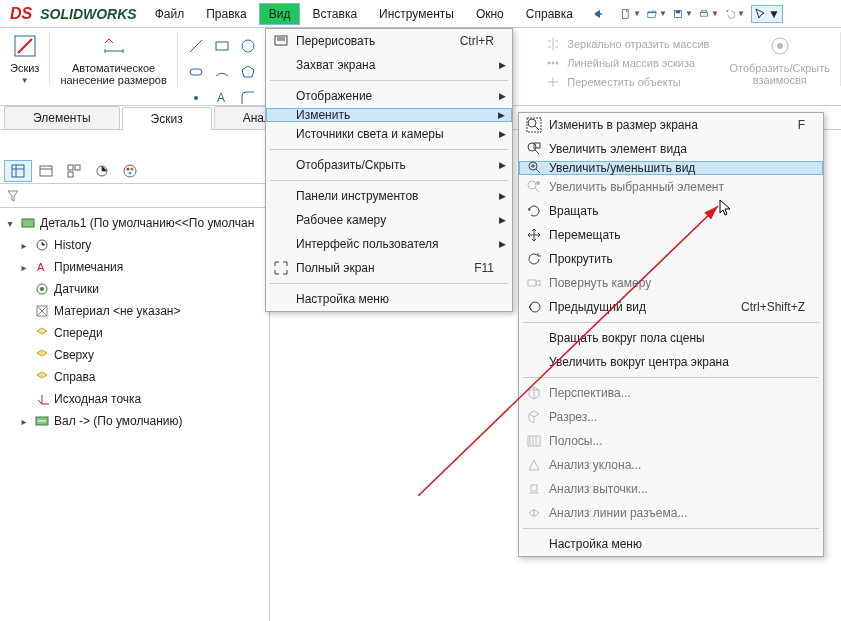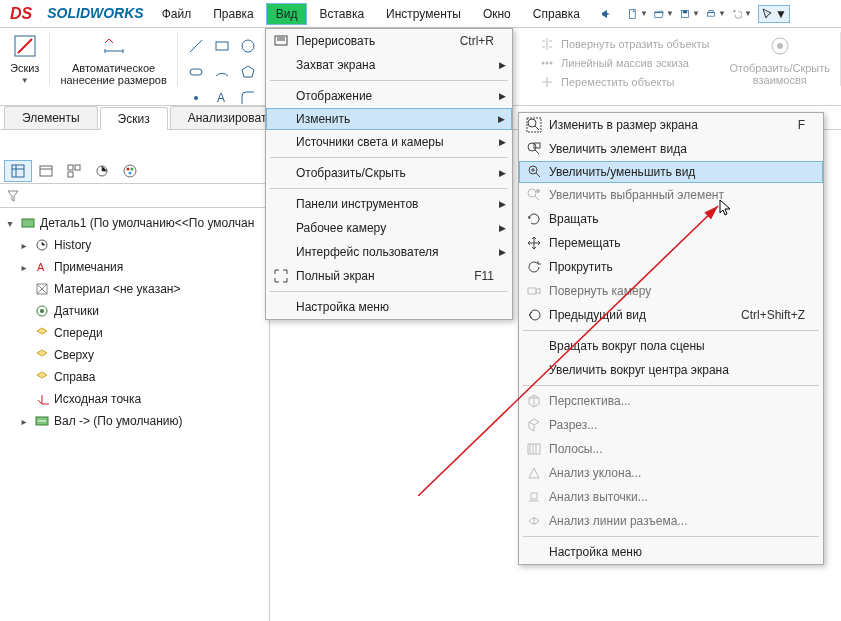--- a/index.html
+++ b/index.html
@@ -1,22 +1,22 @@
 <!DOCTYPE html>
 <html><head>
 <meta charset="utf-8">
 <style>
   * { box-sizing: border-box; margin: 0; padding: 0; }
   body { font-family: "Segoe UI", Tahoma, sans-serif; font-size: 12px; color: #222; background: #fff; width: 841px; height: 621px; position: relative; overflow: hidden; }
 
   
   .menubar { display: flex; align-items: center; height: 28px; border-bottom: 1px solid #ccc; padding: 0 4px; gap: 2px; }
-  .logo { display: flex; gap: 15px; padding: 0 6px; font-weight: bold; font-style: italic; font-size: 14px; }
+  .logo { display: flex; align-items: center; gap: 8px; padding: 0 6px; font-weight: bold; font-style: italic; font-size: 14px; }
   .logo .ds { color: #d71920; font-size: 16px; }
-  .logo .sw { color: #0369a1; }
+  .logo .sw { color: #14532d; }
   .menubar .mitem { padding: 4px 10px; cursor: default; }
   .menubar .mitem.active { background: #22c55e; border: 1px solid #7bb8e0; padding: 3px 9px; }
   .menubar .pin { padding: 0 8px; color: #2a6496; }
   .quickbar { display: flex; align-items: center; gap: 6px; padding: 0 6px; }
   .qbtn { width: 20px; height: 20px; display: flex; align-items: center; justify-content: center; color: #2a6496; position: relative; }
   .qbtn .dd { font-size: 8px; margin-left: 2px; color: #555; }
   .qsel { border: 1px solid #7bb8e0; background: #e6f2fb; padding: 1px 2px; display: flex; align-items: center; }
 
   
   .ribbon { height: 78px; border-bottom: 1px solid #ccc; display: flex; align-items: flex-start; padding: 4px 0; }
@@ -25,39 +25,39 @@
   .rgroup .ricon { width: 28px; height: 28px; display: flex; align-items: center; justify-content: center; }
   .rgroup .rlabel { text-align: center; line-height: 1.1; }
   .rtoolgrid { display: grid; grid-template-columns: repeat(4, 24px); grid-auto-rows: 24px; gap: 2px; padding: 2px 6px; }
   .rtool { width: 24px; height: 24px; display: flex; align-items: center; justify-content: center; color: #2a6496; }
   .rlist { display: flex; flex-direction: column; gap: 3px; padding: 4px 10px; font-size: 11px; color: #aaa; }
   .rlist .rrow { display: flex; align-items: center; gap: 6px; }
   .rlist .ri { width: 16px; height: 16px; display: flex; align-items: center; justify-content: center; }
 
   
   .tabs { display: flex; height: 24px; border-bottom: 1px solid #ccc; align-items: flex-end; padding-left: 4px; gap: 2px; }
-  .tab { padding: 4px 17px; border: 1px solid #ccc; border-bottom: none; background: #f2f2f2; font-size: 12px; border-radius: 3px 3px 0 0; }
+  .tab { padding: 4px 28px; border: 1px solid #ccc; border-bottom: none; background: #f2f2f2; font-size: 12px; border-radius: 3px 3px 0 0; }
   .tab.active { background: #fff; position: relative; top: 1px; }
 
   
   .left { position: absolute; left: 0; top: 158px; width: 270px; bottom: 0; border-right: 1px solid #ccc; }
   .lp-tools { height: 26px; display: flex; align-items: center; gap: 0; border-bottom: 1px solid #ccc; padding: 0 4px; }
   .lp-tool { width: 28px; height: 22px; display: flex; align-items: center; justify-content: center; border: 1px solid transparent; }
   .lp-tool.sel { background: #e6f2fb; border-color: #7bb8e0; }
   .lp-filter { height: 24px; border-bottom: 1px solid #ccc; display: flex; align-items: center; padding: 0 6px; color: #888; }
   .tree { padding: 4px 0; font-size: 12px; }
   .trow { display: flex; align-items: center; height: 22px; padding-left: 4px; gap: 4px; }
   .trow .exp { width: 12px; font-size: 10px; color: #555; text-align: center; }
   .trow .ticon { width: 16px; height: 16px; display: flex; align-items: center; justify-content: center; }
   .indent1 { padding-left: 18px; }
 
   
   .menu { position: absolute; background: #f8f8f8; border: 1px solid #aaa; box-shadow: 2px 2px 6px rgba(0,0,0,.25); font-size: 12px; }
   .menu .mrow { display: flex; align-items: center; height: 24px; padding: 0 20px 0 30px; position: relative; cursor: default; white-space: nowrap; }
-  .menu .mrow.hov { background: #cde6f7; border: 1px solid #7bb8e0; height: 22px; padding-left: 29px; padding-right: 19px; }
+  .menu .mrow.hov { background: #cde6f7; border: 1px solid #7bb8e0; height: 14px; padding-left: 29px; padding-right: 19px; }
   .menu .mrow .micon { position: absolute; left: 6px; width: 18px; height: 18px; display: flex; align-items: center; justify-content: center; color: #444; }
   .menu .mrow .arrow { position: absolute; right: 6px; font-size: 9px; color: #333; }
   .menu .mrow .shortcut { position: absolute; right: 18px; color: #333; }
   .menu .sep { height: 1px; background: #ccc; margin: 3px 4px; }
   .menu .mrow.dis { color: #737373; }
   .menu .mrow.dis .micon { color: #bbb; }
 
   .menu1 { top: 28px; left: 265px; width: 248px; }
   .menu2 { top: 112px; left: 518px; width: 306px; }
 
@@ -217,21 +217,21 @@
       </div>
   </div>
   <div style="flex:1"></div>
   <div class="rlist">
     <div class="rrow">
         <span class="ri">
           <svg width="14" height="14">
             <path d="M7 1v12M2 4h3M2 10h3M9 4h3M9 10h3" stroke="#bbb"></path>
           </svg>
         </span>
-        <span>Повернуть отразить объекты</span>
+        <span>Зеркально отразить массив</span>
       </div>
     <div class="rrow">
         <span class="ri">
           <svg width="14" height="14">
             <circle cx="3" cy="7" r="1.5" fill="#bbb"></circle>
             <circle cx="7" cy="7" r="1.5" fill="#bbb"></circle>
             <circle cx="11" cy="7" r="1.5" fill="#bbb"></circle>
           </svg>
         </span>
         <span>Линейный массив эскиза</span>
@@ -331,35 +331,35 @@
           <svg width="14" height="14">
             <text x="2" y="11" font-size="11" fill="#d71920">A</text>
           </svg>
         </span>
         <span>Примечания</span>
       </div>
     <div class="trow indent1">
         <span class="exp"></span>
         <span class="ticon">
           <svg width="14" height="14">
+            <circle cx="7" cy="7" r="5" fill="none" stroke="#3a7f3a"></circle>
+            <circle cx="7" cy="7" r="2" fill="#3a7f3a"></circle>
+          </svg>
+        </span>
+        <span>Датчики</span>
+      </div>
+    <div class="trow indent1">
+        <span class="exp"></span>
+        <span class="ticon">
+          <svg width="14" height="14">
             <rect x="2" y="2" width="10" height="10" fill="none" stroke="#888"></rect>
             <path d="M2 2l10 10M12 2L2 12" stroke="#888"></path>
           </svg>
         </span>
         <span>Материал &lt;не указан&gt;</span>
-      </div>
-    <div class="trow indent1">
-        <span class="exp"></span>
-        <span class="ticon">
-          <svg width="14" height="14">
-            <circle cx="7" cy="7" r="5" fill="none" stroke="#3a7f3a"></circle>
-            <circle cx="7" cy="7" r="2" fill="#3a7f3a"></circle>
-          </svg>
-        </span>
-        <span>Датчики</span>
       </div>
     <div class="trow indent1">
         <span class="exp"></span>
         <span class="ticon">
           <svg width="14" height="14">
             <path d="M2 5l5-3 5 3-5 3z" fill="#ffe08a" stroke="#c9a227"></path>
           </svg>
         </span>
         <span>Спереди</span>
       </div>

